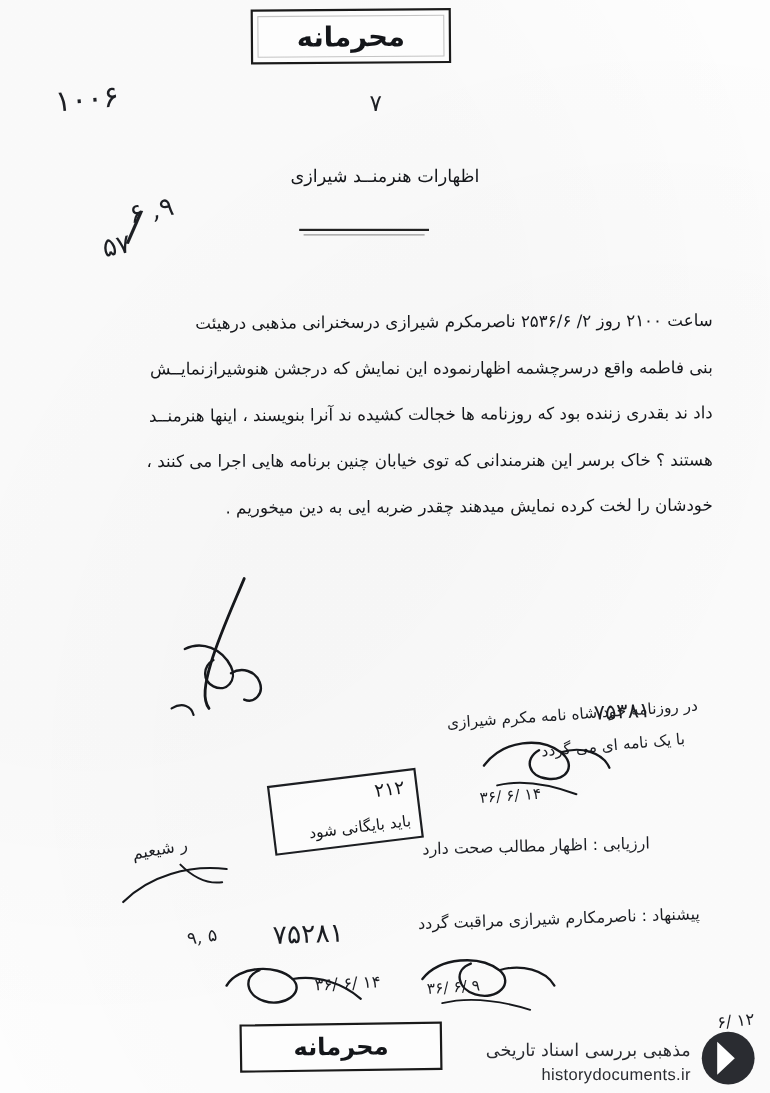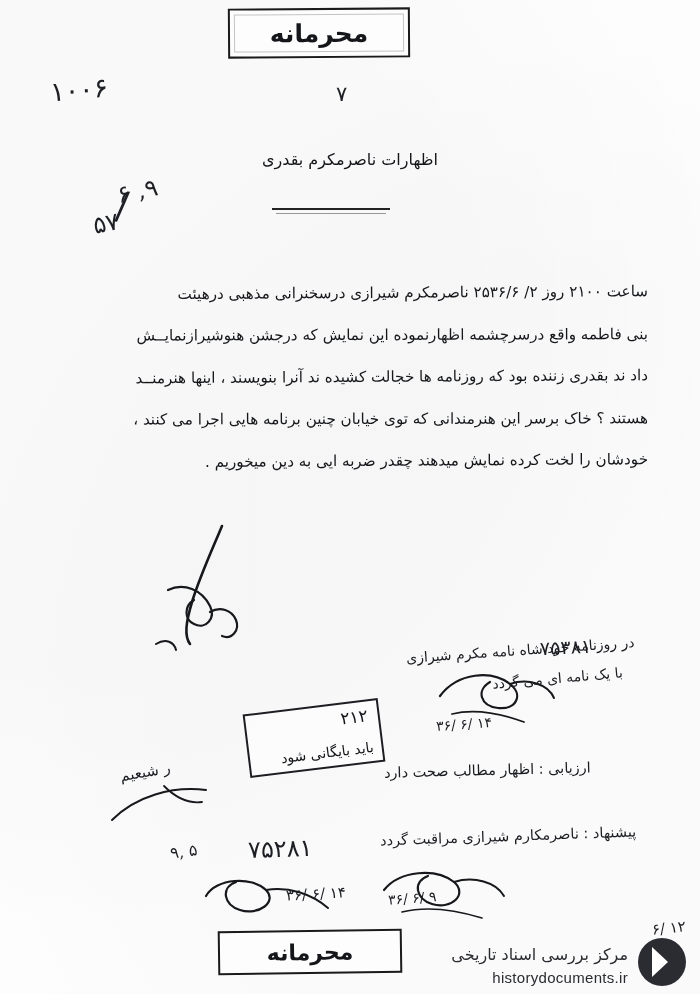--- a/index.html
+++ b/index.html
@@ -242,21 +242,21 @@
   <div class="abs hand hw-doc-no">۱۰۰۶</div>
 
   <div class="abs hand hw-page-no">۷</div>
 
   <div class="abs hand hw-fraction">
     <span class="num">۶ ,۹</span>
     <span class="slash">/</span>
     <span class="den">۵۷</span>
   </div>
 
-  <div class="doc-title">اظهارات ناصرمکرم بقدری</div>
+  <div class="doc-title">اظهارات هنرمنــد شیرازی</div>
   <div class="title-rule"></div>
 
   <div class="body-text">
     <span class="line">ساعت ۲۱۰۰ روز ۲/ ۲۵۳۶/۶ ناصرمکرم شیرازی درسخنرانی مذهبی درهیئت</span>
     <span class="line">بنی فاطمه واقع درسرچشمه اظهارنموده این نمایش که درجشن هنوشیرازنمایــش</span>
     <span class="line">داد ند بقدری زننده بود که روزنامه ها خجالت کشیده ند آنرا بنویسند ، اینها هنرمنــد</span>
     <span class="line">هستند ؟ خاک برسر این هنرمندانی که توی خیابان چنین برنامه هایی اجرا می کنند ،</span>
     <span class="line">خودشان را لخت کرده نمایش میدهند چقدر ضربه ایی به دین میخوریم .</span>
   </div>
 
@@ -318,18 +318,18 @@
 
   <div class="note note-bottom-date hand">۱۴ /۶ /۳۶</div>
   <div class="note note-bottom-date2 hand">۹ /۶ /۳۶</div>
   <div class="note note-far-right hand">۱۲ /۶</div>
 
   <div class="stamp-box stamp-bottom">
     <span>محرمانه</span>
   </div>
 
   <div class="footer">
-    <div class="wm-text">مرکز بررسی اسناد تاریخی</div>
+    <div class="wm-text">مذهبی بررسی اسناد تاریخی</div>
     <div class="wm-url">historydocuments.ir</div>
     <div class="wm-logo"></div>
   </div>
 
 </div>
 
 </body></html>

